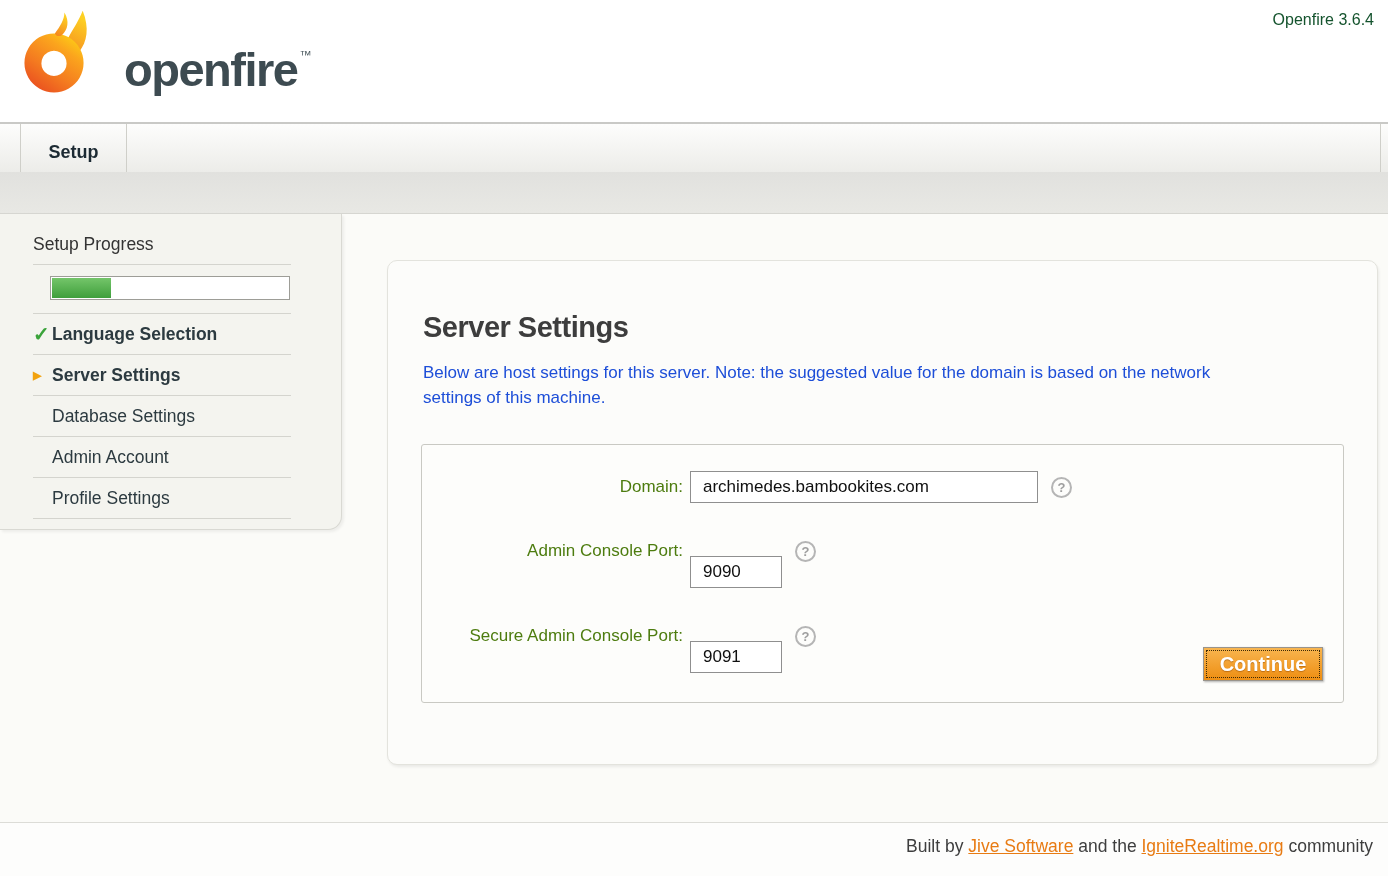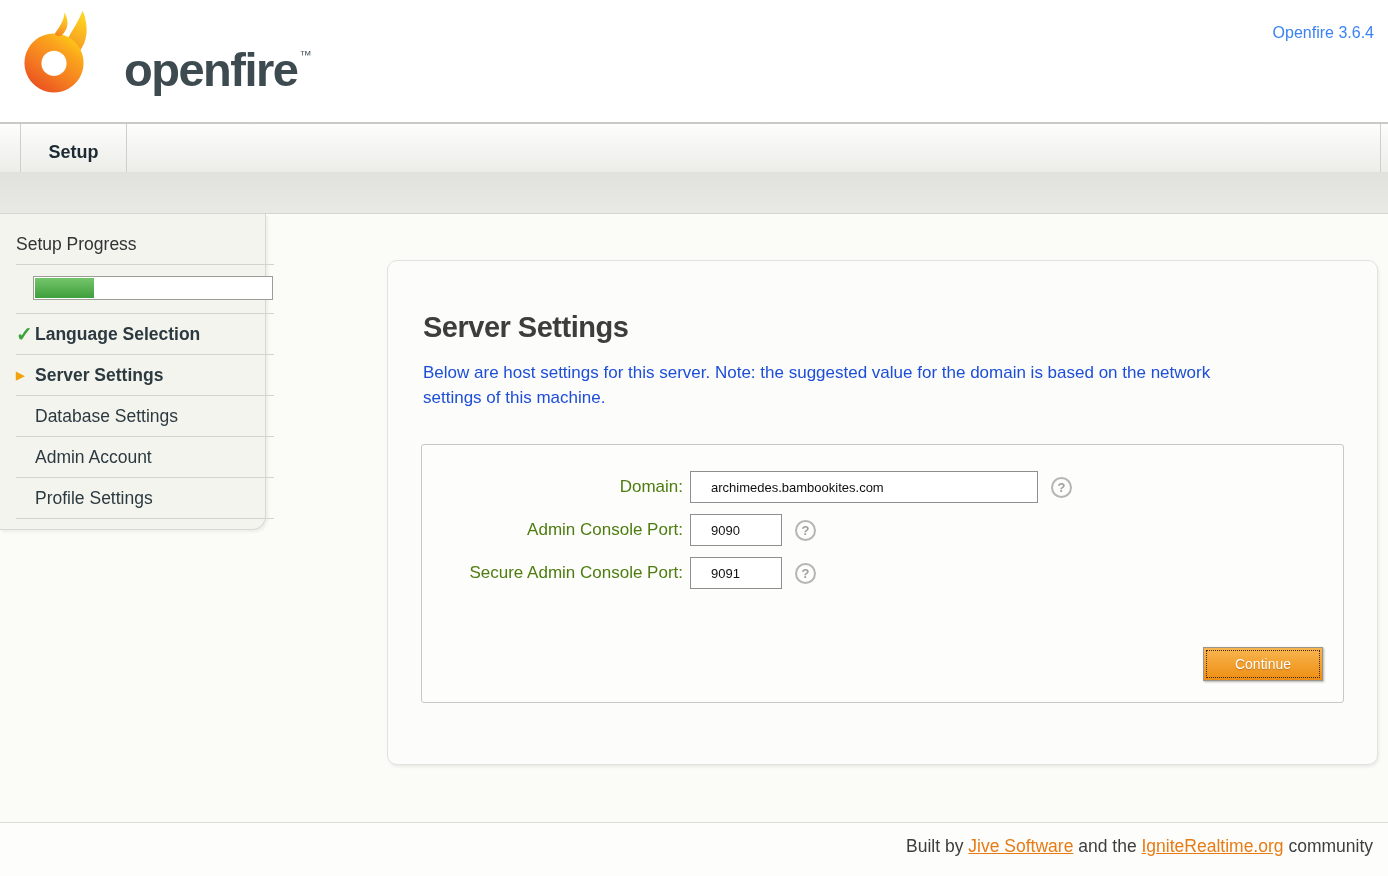--- a/index.html
+++ b/index.html
@@ -12,21 +12,21 @@
     color:#222;
   }
 
   
   .header { position:absolute; top:0; left:0; width:100%; height:122px; background:#fff; }
   .logo { position:absolute; left:14px; top:6px; display:flex; align-items:center;gap:20px; }
   .logo-icon { width:80px; height:100px; }
   .wordmark-wrap { display:flex; align-items:flex-start; margin-left:10px; margin-top:26px; }
   .wordmark { font-size:47px; font-weight:bold; color:#3d4b51; letter-spacing:-1.5px; line-height:1; }
   .tm { font-size:12px; color:#4a585e; margin-top:2px; margin-left:2px; }
-  .version { position:absolute; top:24px; right:14px; font-size:16px; color:#3b82f6; }
+  .version { position:absolute; top:11px; right:14px; font-size:16px; color:#14532d; }
 
   
   .tabbar {
     position:absolute; top:122px; left:0; width:100%; height:60px;
     background:linear-gradient(#fdfdfc, #e9e9e5);
     border-top:2px solid #c9c9c6;
     border-bottom:1px solid #d3d3ce;
   }
   .tab-setup {
     position:absolute; left:20px; top:0; width:107px; height:100%;
@@ -41,26 +41,26 @@
     position:absolute; top:172px; left:0; width:100%; height:42px;
     background:linear-gradient(#e1e1de, #e8e8e4);
     border-bottom:1px solid #d6d6d1;
   }
 
   
   .content { position:absolute; top:214px; left:0; width:100%; height:608px; background:#fbfbf8; }
 
   
   .sidebar {
-    position:absolute; left:0; top:0; width:266px; height:316px;
+    position:absolute; left:0; top:0; width:342px; height:316px;
     background:#f4f4ef;
     border-right:1px solid #d9d9d3; border-bottom:1px solid #d9d9d3;
     border-radius:0 0 14px 0;
     box-shadow:2px 2px 3px rgba(0,0,0,0.06);
-    padding:20px 0 0 16px;
+    padding:20px 0 0 33px;
   }
   .sp-title { font-size:17.5px; color:#333; width:258px; padding-bottom:9px; border-bottom:1px solid #d4d4ce; }
   .progress-wrap { width:258px; border-bottom:1px solid #d4d4ce; padding:11px 0 13px; }
   .progress-track { margin-left:17px; width:240px; height:24px; background:#fff; border:1px solid #9d9d97; padding:1px; }
   .progress-fill { height:100%; background:linear-gradient(#74c56a, #3f9f3c); }
   .sp-item { width:258px; height:41px; display:flex; align-items:center; border-bottom:1px solid #d4d4ce; font-size:17.5px; color:#2c3a40; }
   .sp-item.bold { font-weight:bold; }
   .icon-cell { width:19px; flex:0 0 19px; display:flex; align-items:center; }
   .check-glyph { color:#3aa33a; font-size:20px; font-weight:bold; }
   .arrow-glyph { color:#f2a20d; font-size:11px; }
@@ -76,38 +76,38 @@
   .main-desc { margin:17px 0 0 35px; font-size:17px; line-height:24.5px; color:#1d4ed8; max-width:820px; }
 
   .form-box {
     position:absolute; left:33px; top:183px; width:923px; height:259px;
     background:#fdfdfb; border:1px solid #c9c9c3; border-radius:3px;
   }
   .form-row { display:flex; align-items:center; margin-bottom:11px; }
   .form-row.first { margin-top:26px; }
   .flabel { width:268px; flex:0 0 268px; text-align:right; font-size:17px; color:#4d7c0f; padding-right:7px; }
   .finput {
-    height:32px; border:1px solid #8f8f8f; font-size:13px; color:#101010;
-    padding:0 20px; background:#fff; font-family:"Liberation Sans", sans-serif;
+    height:32px; border:1px solid #8f8f8f; font-size:17px; color:#101010;
+    padding:0 12px; background:#fff; font-family:"Liberation Sans", sans-serif;
   }
   .finput.wide { width:348px; }
-  .finput.narrow { width:92px; }
+  .finput.narrow { width:92px;margin-top:42px; }
   .help {
     width:21px; height:21px; flex:0 0 21px; border:2px solid #b5b5b5; border-radius:50%;
     color:#9e9e9e; font-size:13px; font-weight:bold;
     display:flex; align-items:center; justify-content:center;
     margin-left:13px; background:transparent; cursor:pointer; line-height:1;
   }
   .continue {
     position:absolute; right:20px; bottom:21px; width:120px; height:34px;
     background:linear-gradient(#f8b54f, #ee8e12);
     border:1px solid #99948c;
     box-shadow:1px 1px 2px rgba(0,0,0,0.3);
     outline:1px dotted #3f2a05; outline-offset:-4px;
-    color:#fff; font-weight:normal; font-size:14px;
+    color:#fff; font-weight:bold; font-size:20px;
     font-family:"Liberation Sans", sans-serif;
     text-shadow:0 1px 1px rgba(140,70,0,0.5);
     cursor:pointer;
   }
 
   
   .footer {
     position:absolute; top:822px; left:0; width:100%; height:54px;
     border-top:1px solid #dcdcd7; background:#fdfdfc;
     text-align:right; padding:13px 15px 16px 0;

